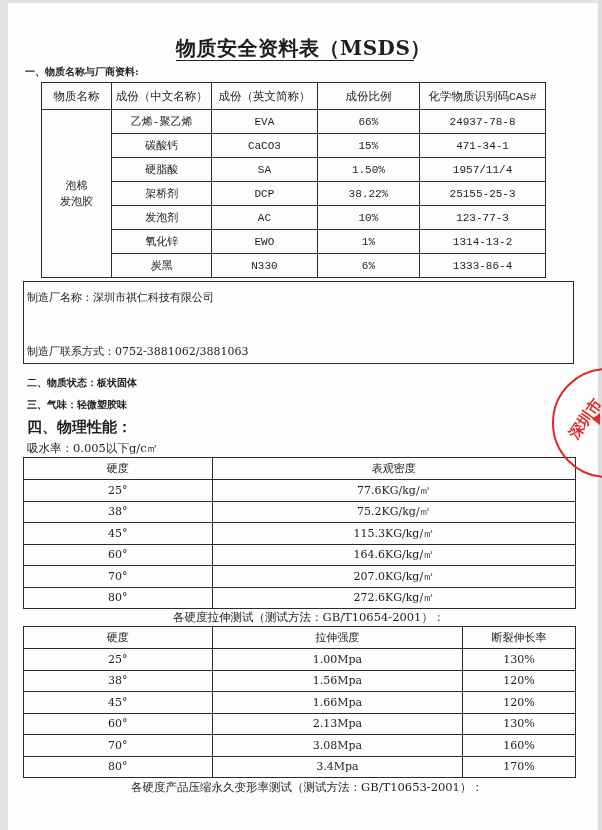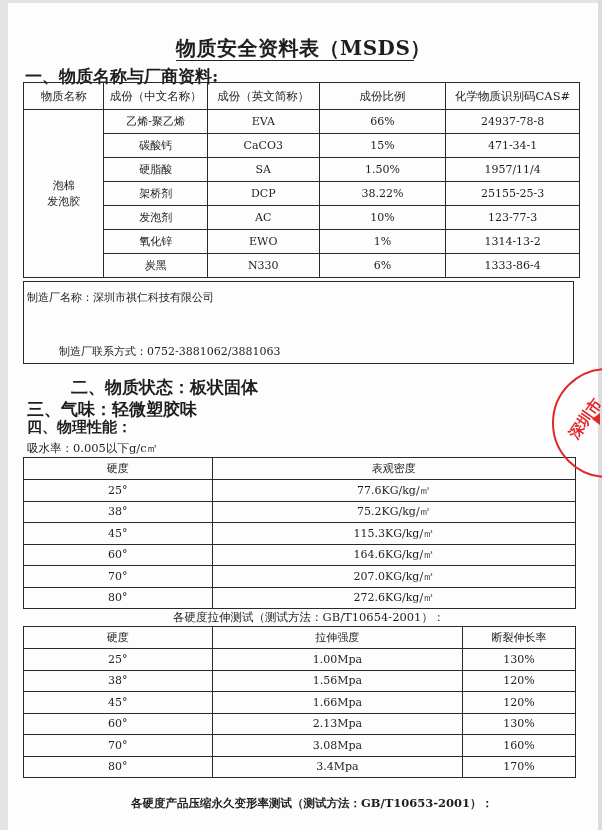--- a/index.html
+++ b/index.html
@@ -12,21 +12,21 @@
   .page {
     position:absolute; left:8px; top:3px; width:590px; height:827px;
     background:#fdfdfd;
   }
   .title {
     position:absolute; left:176px; top:36px; width:238px;
     font-size:20px; font-weight:bold; letter-spacing:0.5px;
     border-bottom:1.5px solid #222; line-height:24px; white-space:nowrap;
   }
   .sec {
-    position:absolute; font-size:17px; font-weight:bold; white-space:nowrap;
+    position:absolute; font-size:10px; font-weight:bold; white-space:nowrap;
   }
   .sec.big { font-size:15px; }
   .note { position:absolute; font-size:11.5px; white-space:nowrap; }
   table { border-collapse:collapse; position:absolute; }
   td, th {
     border:1.3px solid #2a2a2a; font-weight:normal; font-size:11px;
     text-align:center; padding:0; white-space:nowrap;
   }
   .t-main td { height:23px; }
   .t-main th { height:26px; font-size:11.5px; }
@@ -57,21 +57,21 @@
 </head>
 <body>
 
 <div class="page"></div>
 <div class="edge-right"></div>
 
 <div class="title">物质安全资料表（MSDS）</div>
 
 <div class="sec" style="left:25px;top:65px;">一、物质名称与厂商资料:</div>
 
-<table class="t-main" style="left:23px;top:82px;width:557px;">
+<table class="t-main" style="left:41px;top:82px;width:505px;font-family:Liberation Mono, monospace;">
   <colgroup>
     <col style="width:80px">
       <col style="width:103px">
       <col style="width:111px">
       <col style="width:126px">
       <col style="width:133px">
   </colgroup>
   <tbody>
       <tr>
     <th>物质名称</th>
@@ -124,24 +124,24 @@
     <td>炭黑</td>
     <td>N330</td>
     <td>6%</td>
     <td>1333-86-4</td>
   </tr>
 </tbody>
   </table>
 
 <div class="mfr">
   <div style="top:8px;">制造厂名称：深圳市祺仁科技有限公司</div>
-  <div style="top:62px;margin-left:32px;">制造厂联系方式：0752-3881062/3881063</div>
+  <div style="top:62px;">制造厂联系方式：0752-3881062/3881063</div>
 </div>
 
-<div class="sec" style="left:27px;top:376px;margin-left:44px;">二、物质状态：板状固体</div>
+<div class="sec" style="left:27px;top:376px;">二、物质状态：板状固体</div>
 <div class="sec" style="left:27px;top:398px;">三、气味：轻微塑胶味</div>
 <div class="sec big" style="left:27px;top:418px;">四、物理性能：</div>
 <div class="note" style="left:27px;top:441px;">吸水率：0.005以下g/c㎡</div>
 
 <table class="t-den" style="left:23px;top:457px;width:553px;">
   <colgroup>
       <col style="width:189px">
       <col style="width:364px">
     </colgroup>
   <tbody>
@@ -216,17 +216,17 @@
     <td>160%</td>
   </tr>
   <tr>
     <td>80°</td>
     <td>3.4Mpa</td>
     <td>170%</td>
   </tr>
 </tbody>
   </table>
 
-<div class="caption" style="left:131px;top:796px;font-weight:bold;">各硬度产品压缩永久变形率测试（测试方法：GB/T10653-2001）：</div>
+<div class="caption" style="left:131px;top:780px;">各硬度产品压缩永久变形率测试（测试方法：GB/T10653-2001）：</div>
 
 <div class="stamp"></div>
 <div class="stamp-text" style="top:432px;">深圳市</div>
 <div class="stamp-star"></div>
 
 </body></html>

